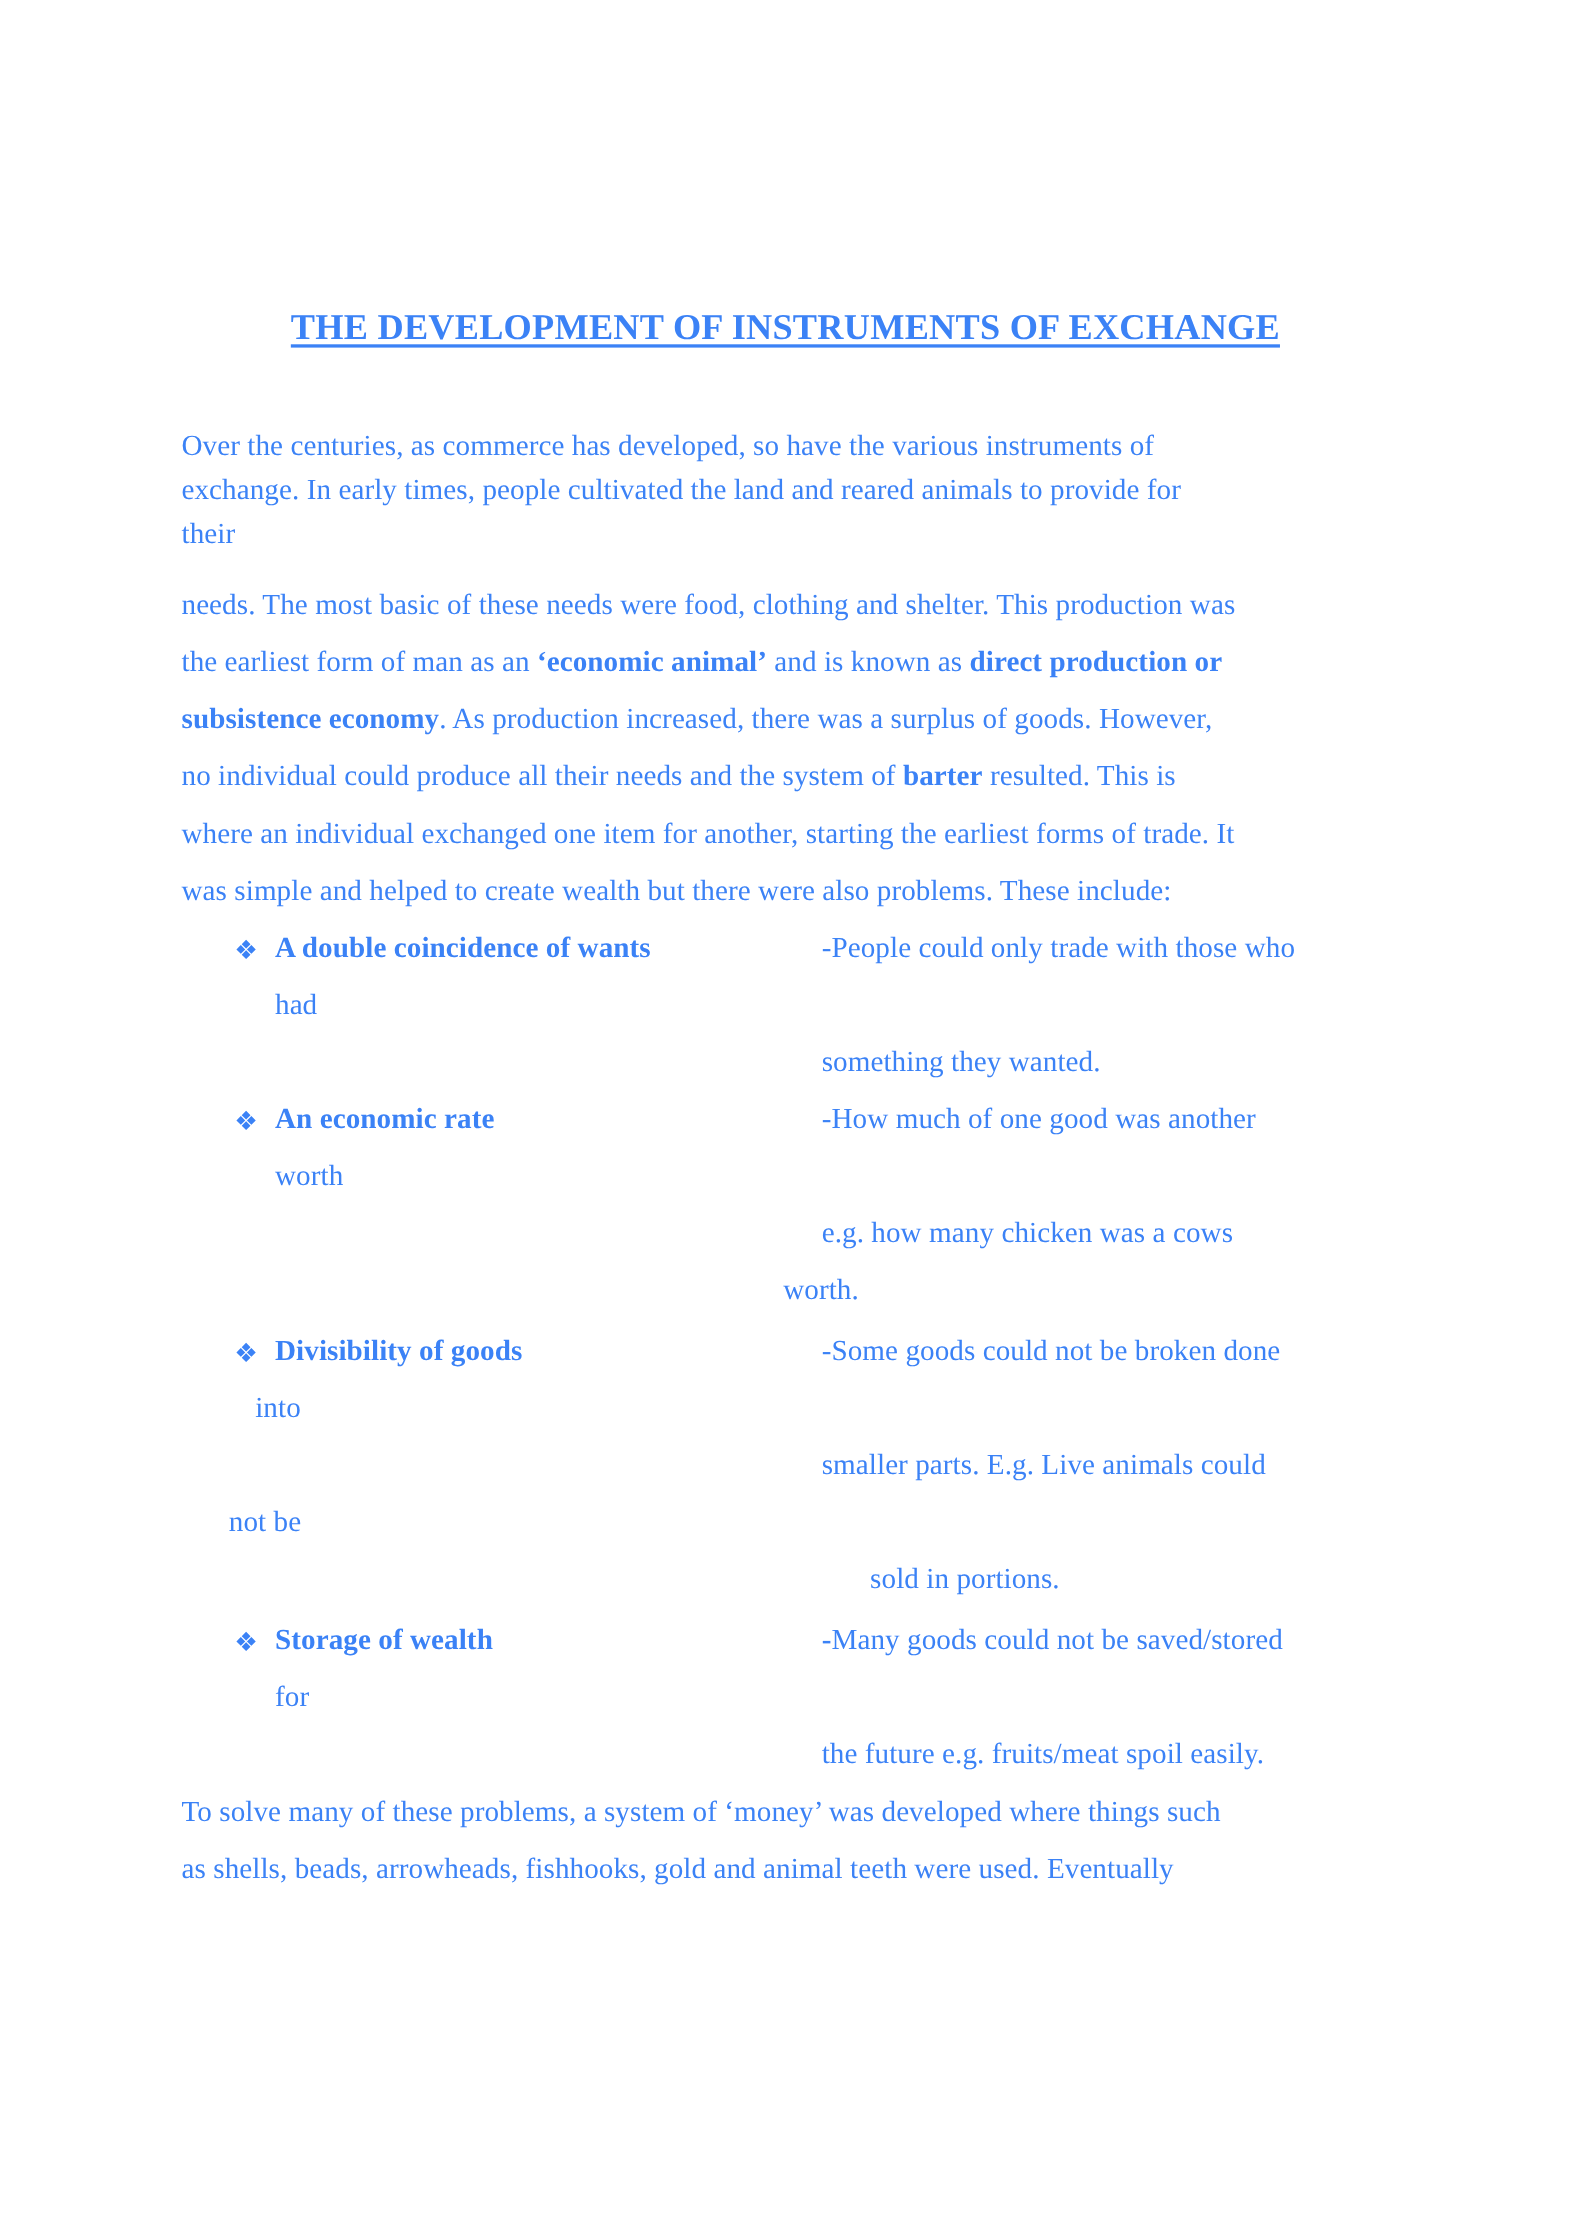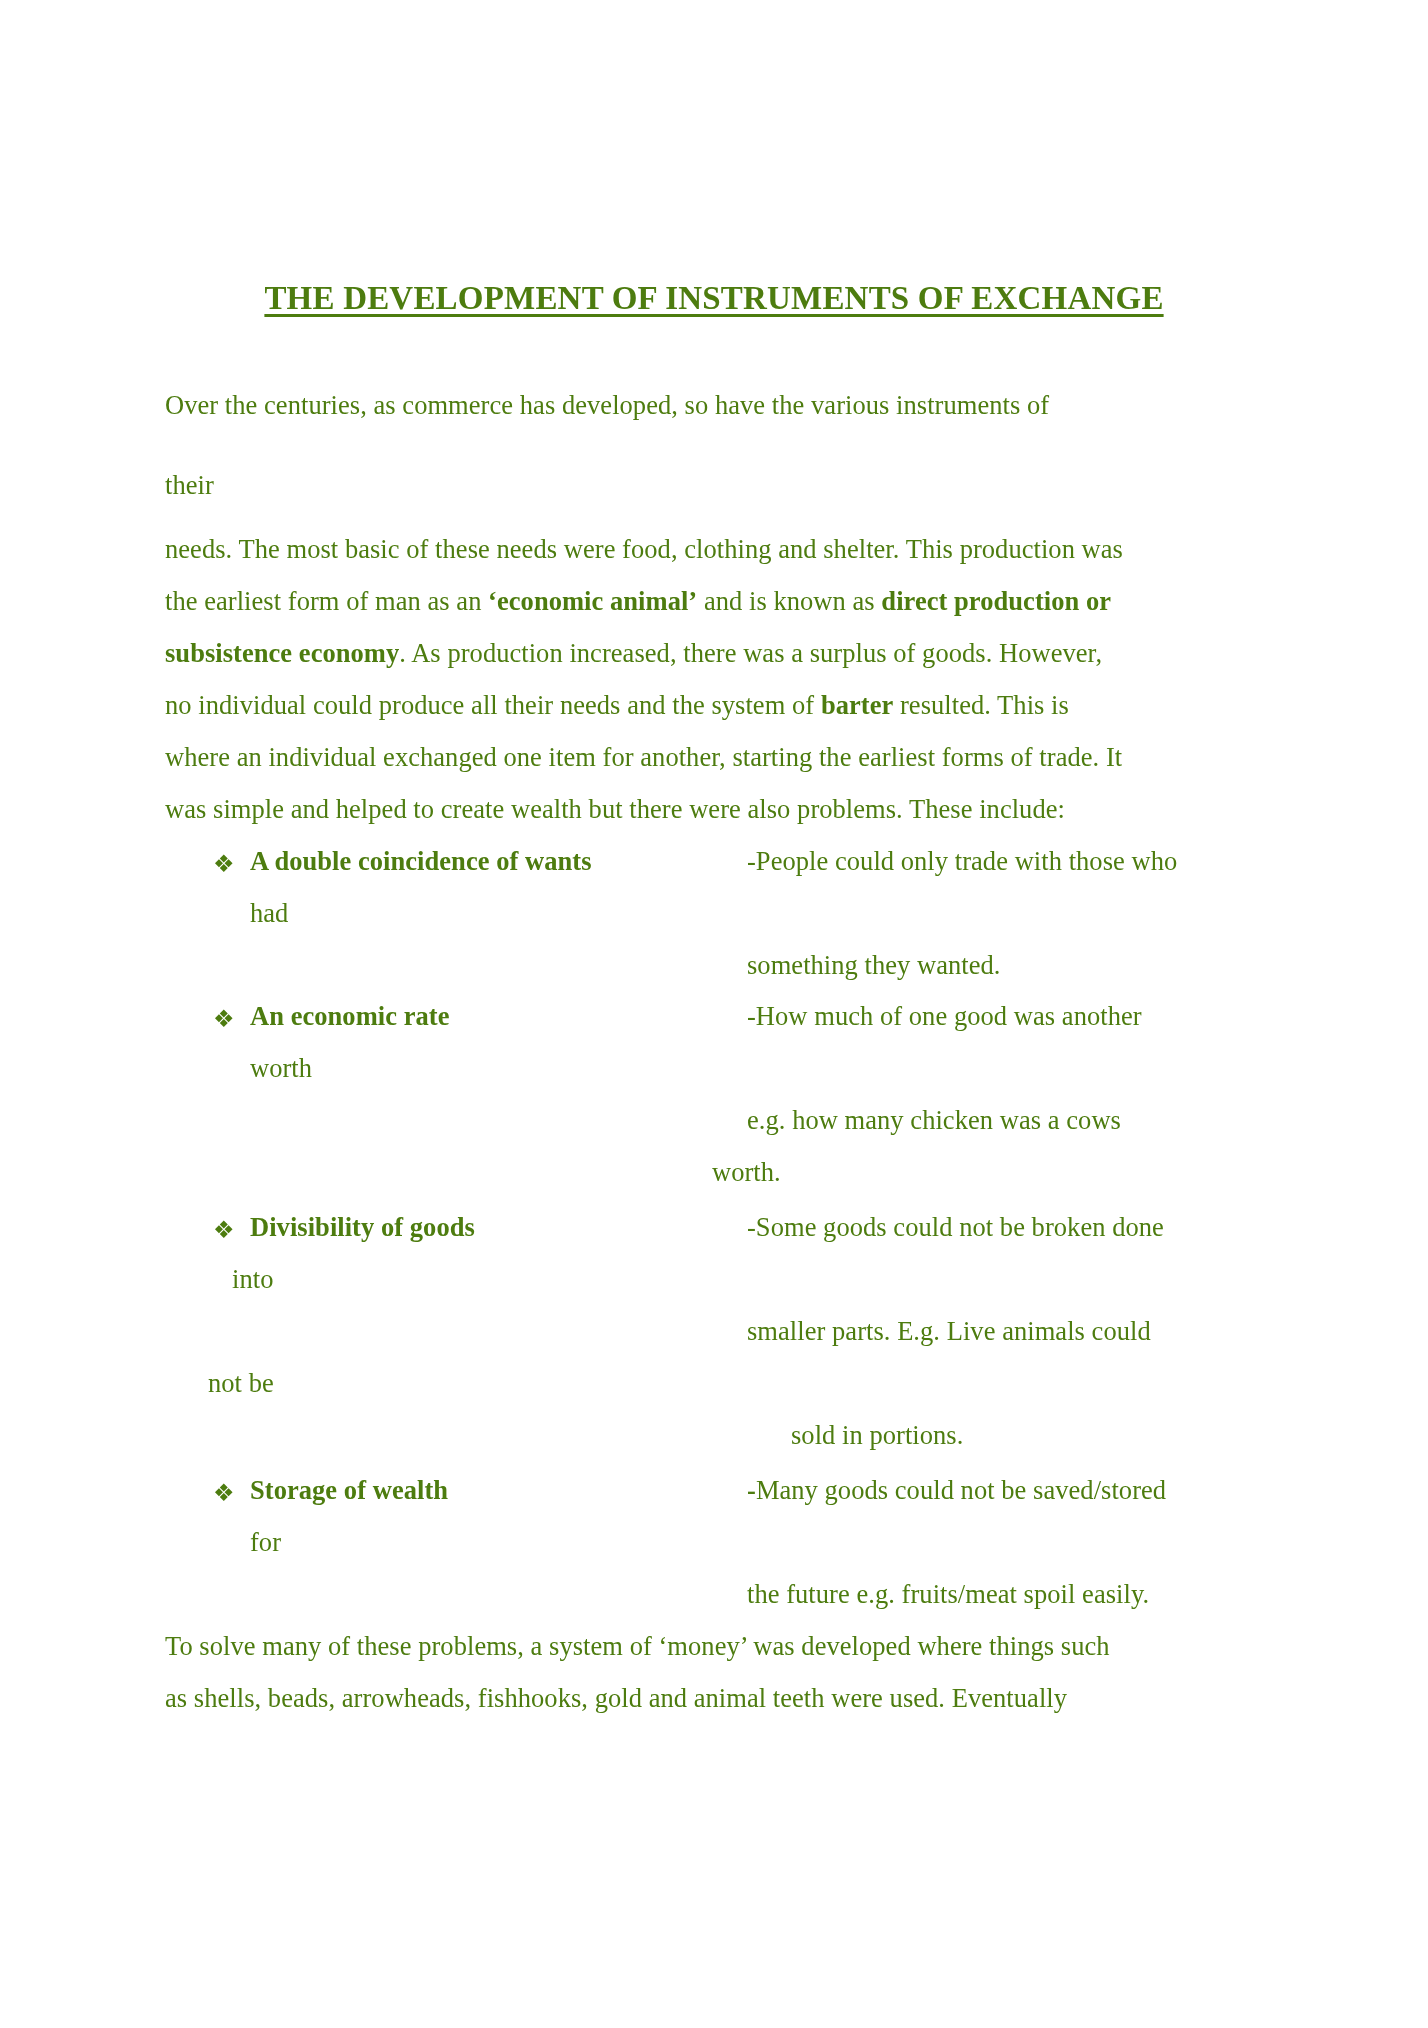--- a/index.html
+++ b/index.html
@@ -9,21 +9,21 @@
     background: #ffffff;
   }
   .page {
     position: relative;
     width: 1428px;
     height: 2028px;
     background: #ffffff;
     margin: 0 auto;
     overflow: hidden;
     font-family: "Liberation Serif", "DejaVu Serif", serif;
-    color: #4d7c0f;
+    color: #3b82f6;
     -webkit-font-smoothing: antialiased;
   }
 
   
   .doc-title {
     position: absolute;
     left: 0;
     right: 0;
     top: 258px;
     text-align: center;
@@ -63,20 +63,21 @@
   span.n { font-weight: normal; }
 </style>
 </head>
 <body>
 
 <div class="page">
 
   <h1 class="doc-title"><span class="u">THE DEVELOPMENT OF INSTRUMENTS OF EXCHANGE</span></h1>
 
   <div class="line" style="left:165px; top:392px;">Over the centuries, as commerce has developed, so have the various instruments of</div>
+  <div class="line" style="left:165px; top:432px;">exchange.  In early times, people cultivated the land and reared animals to provide for</div>
   <div class="line" style="left:165px; top:472px;">their</div>
 
   <div class="line" style="left:165px; top:536px;">needs. The most basic of these needs were food, clothing and shelter. This production was</div>
 
   <div class="line" style="left:165px; top:588px;"><span class="n">the earliest form of man as an </span><b class="r">‘economic animal’</b><span class="n"> and is known as </span><b class="r">direct production or</b></div>
 
   <div class="line" style="left:165px; top:640px;"><b class="r">subsistence economy</b><span class="n">. As production increased, there was a surplus of goods. However,</span></div>
 
   <div class="line" style="left:165px; top:692px;"><span class="n">no individual could produce all their needs and the system of </span><b class="r">barter</b><span class="n"> resulted. This is</span></div>
 

